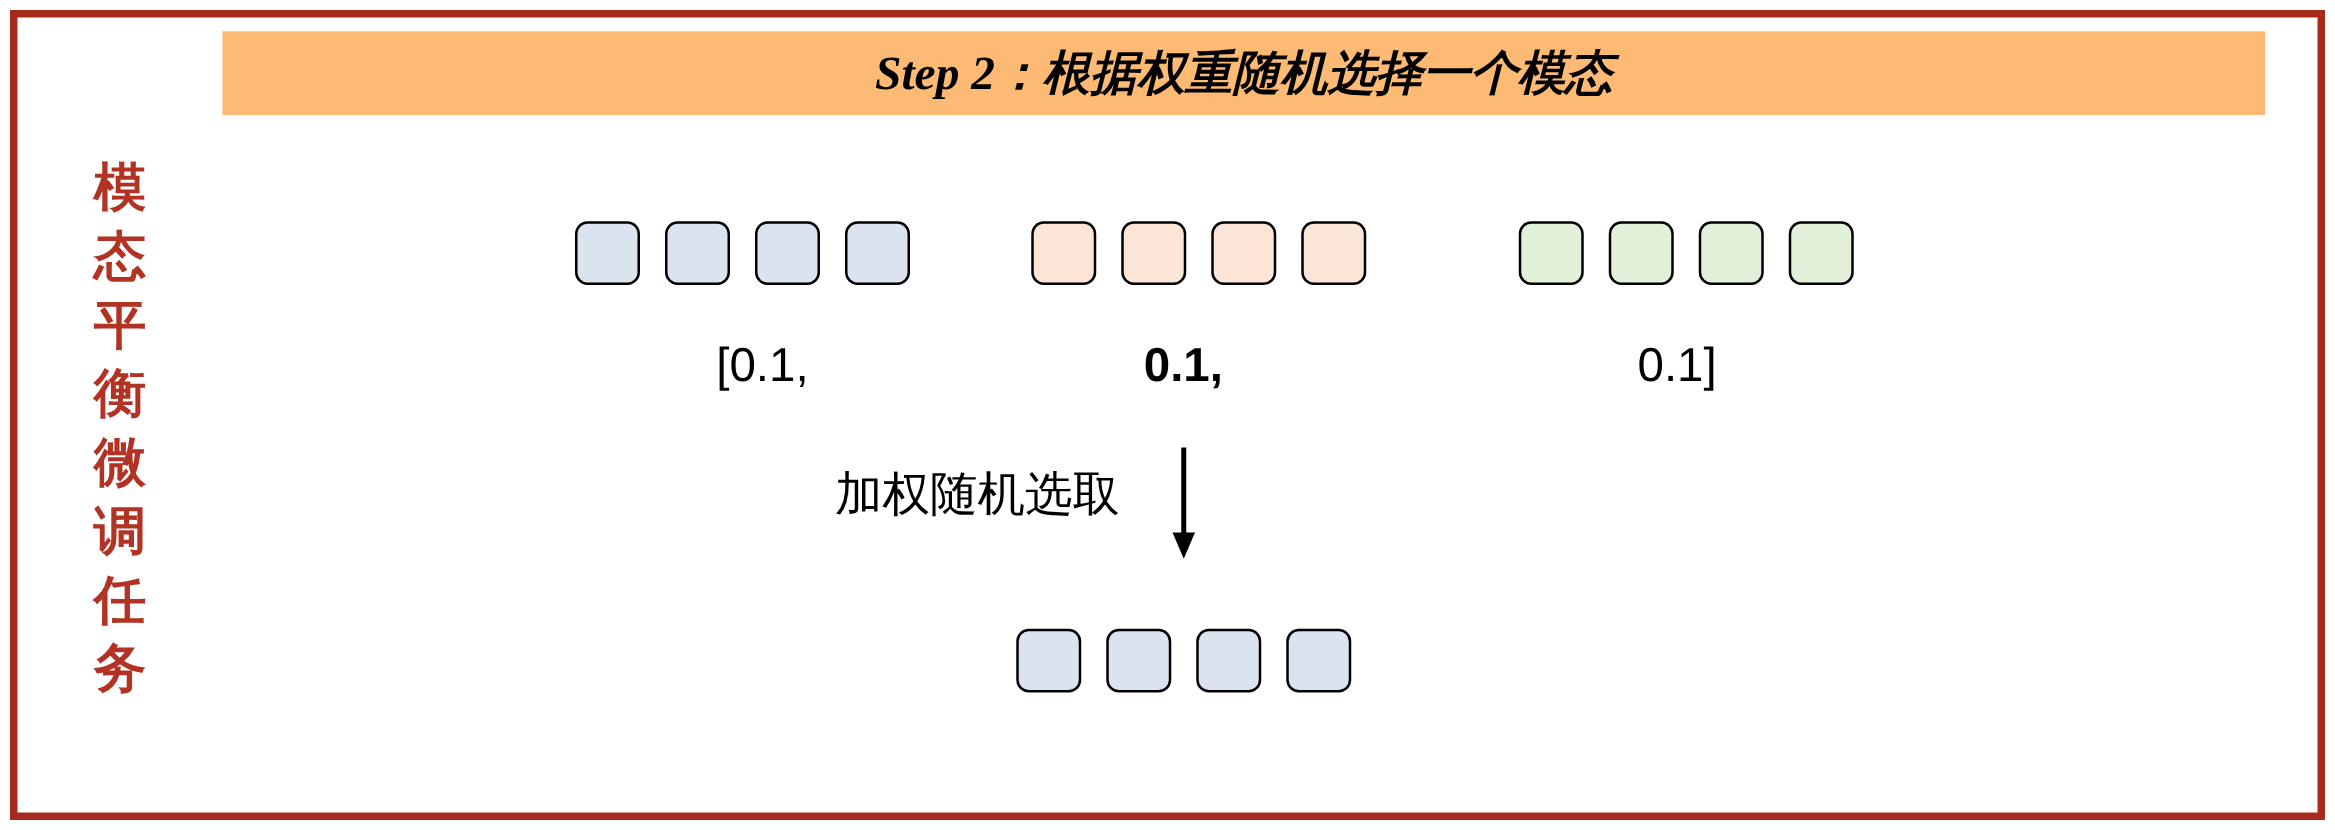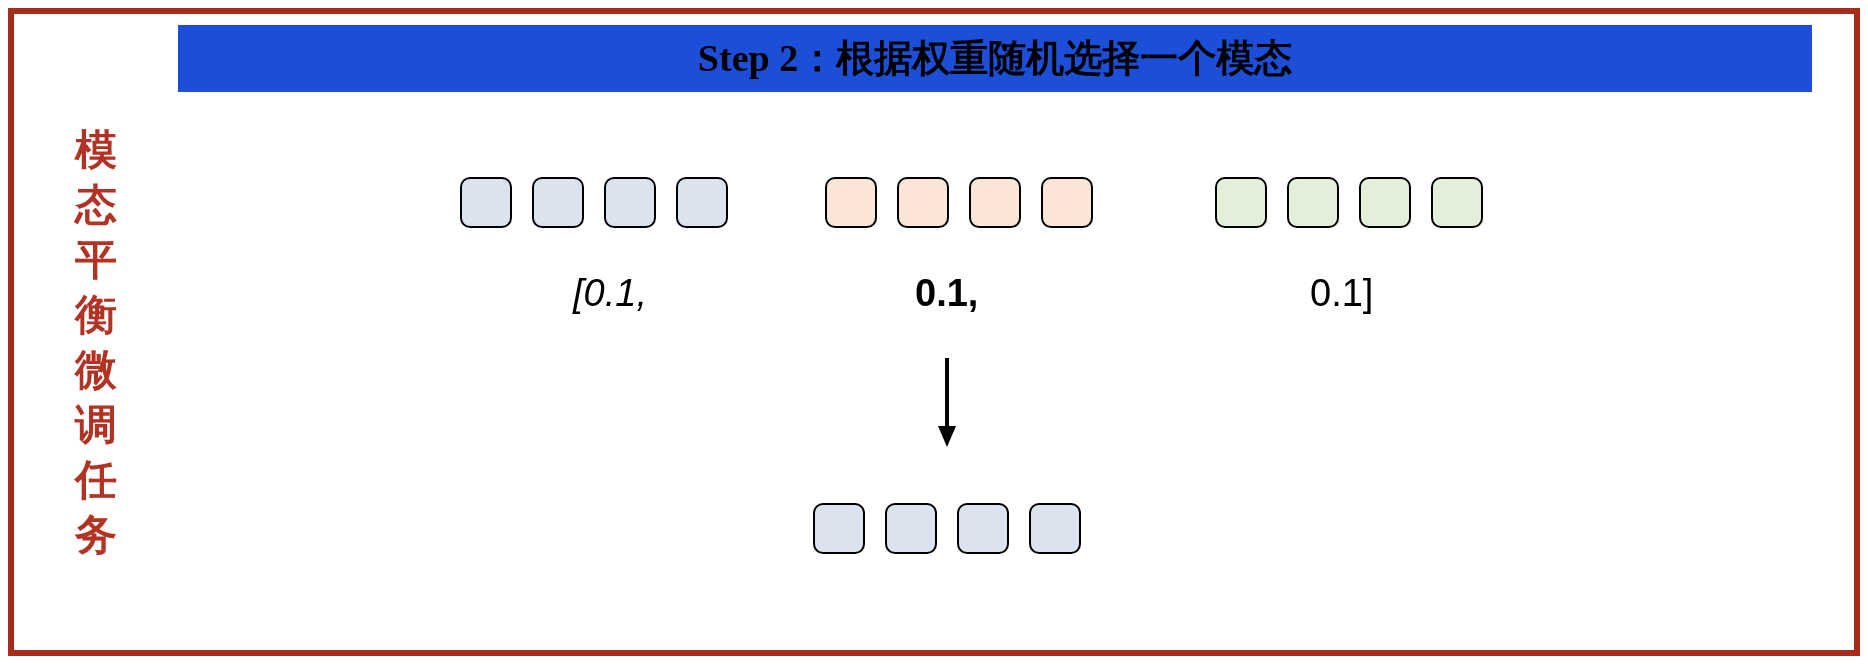--- a/index.html
+++ b/index.html
@@ -70,21 +70,21 @@
     border-radius: 10px;
   }
   .body-text {
     position: absolute;
     font-size: 38px;
     color: #000000;
     white-space: nowrap;
     line-height: 44px;
   }
   .weights-label   { left: 343px;  top: 271px; }
-  .weight-value-1  { left: 573px;  top: 271px; font-style: italic; }
+  .weight-value-1  { left: 573px;  top: 271px; }
   .weight-value-2  { left: 915px;  top: 271px; font-weight: bold; }
   .weight-value-3  { left: 1310px; top: 271px; }
   .selection-label { left: 668px;  top: 374px; }
   .down-arrow {
     position: absolute;
     left: 933px;
     top: 356px;
     width: 28px;
     height: 94px;
   }
@@ -96,21 +96,21 @@
     gap: 20px;
   }
 </style>
 </head>
 <body>
 
 <div class="canvas">
 
   <div class="frame" style="border-color: rgb(166, 43, 26);"></div>
 
-  <div class="header-bar" style="background: #1d4ed8;">
+  <div class="header-bar" style="background: #fdba74; font-style: italic;">
     <span class="header-title">Step 2：根据权重随机选择一个模态</span>
   </div>
 
   <div class="side-label" style="color: rgb(178, 51, 35);">
       <div>模</div>
       <div>态</div>
       <div>平</div>
       <div>衡</div>
       <div>微</div>
       <div>调</div>
@@ -139,20 +139,21 @@
       <div class="token" style="background: rgb(226, 240, 217);"></div>
     </div>
 
 
   <div class="body-text weight-value-1">[0.1,</div>
 
   <div class="body-text weight-value-2">0.1,</div>
 
   <div class="body-text weight-value-3">0.1]</div>
 
+  <div class="body-text selection-label">加权随机选取</div>
 
   <svg class="down-arrow" viewBox="0 0 28 94">
     <line x1="14" y1="2" x2="14" y2="72" stroke="#000000" stroke-width="4"></line>
     <polygon points="5,70 23,70 14,91" fill="#000000"></polygon>
   </svg>
 
   <div class="selected-group">
       <div class="token" style="background: rgb(218, 227, 238);"></div>
       <div class="token" style="background: rgb(218, 227, 238);"></div>
       <div class="token" style="background: rgb(218, 227, 238);"></div>

